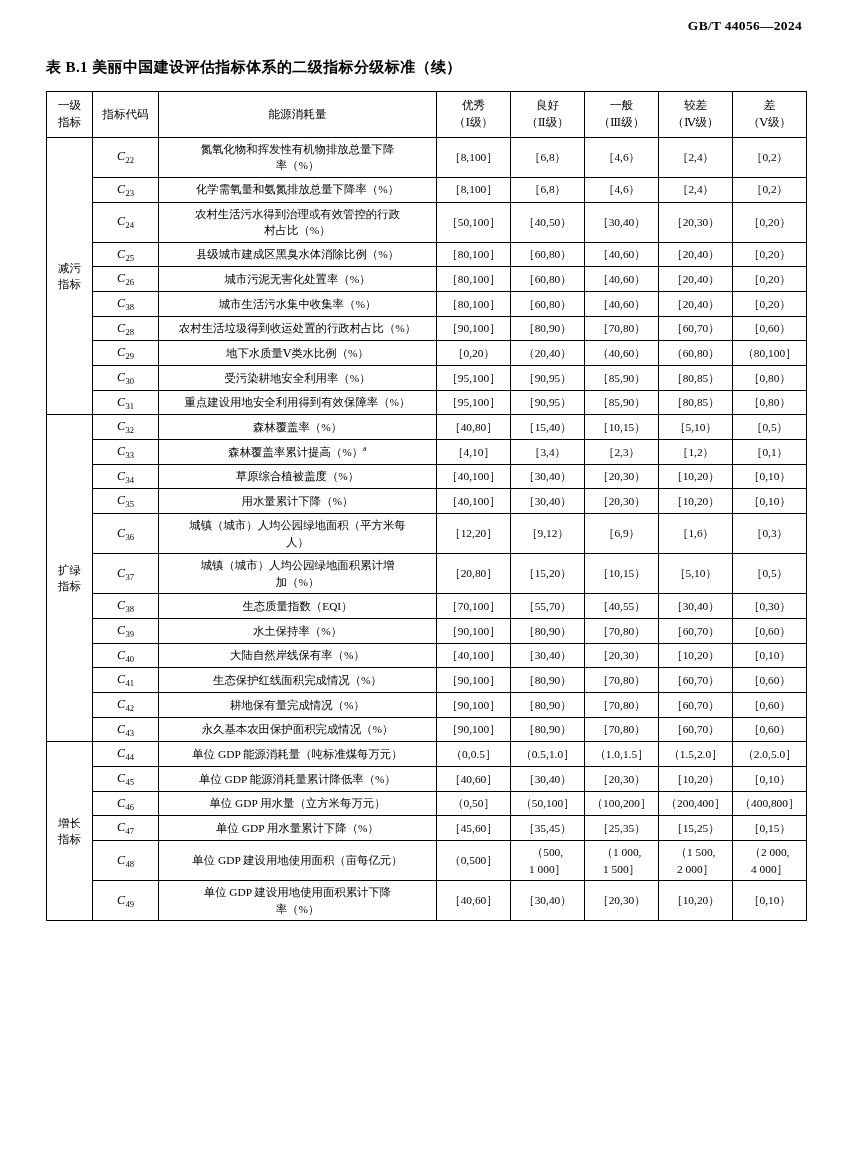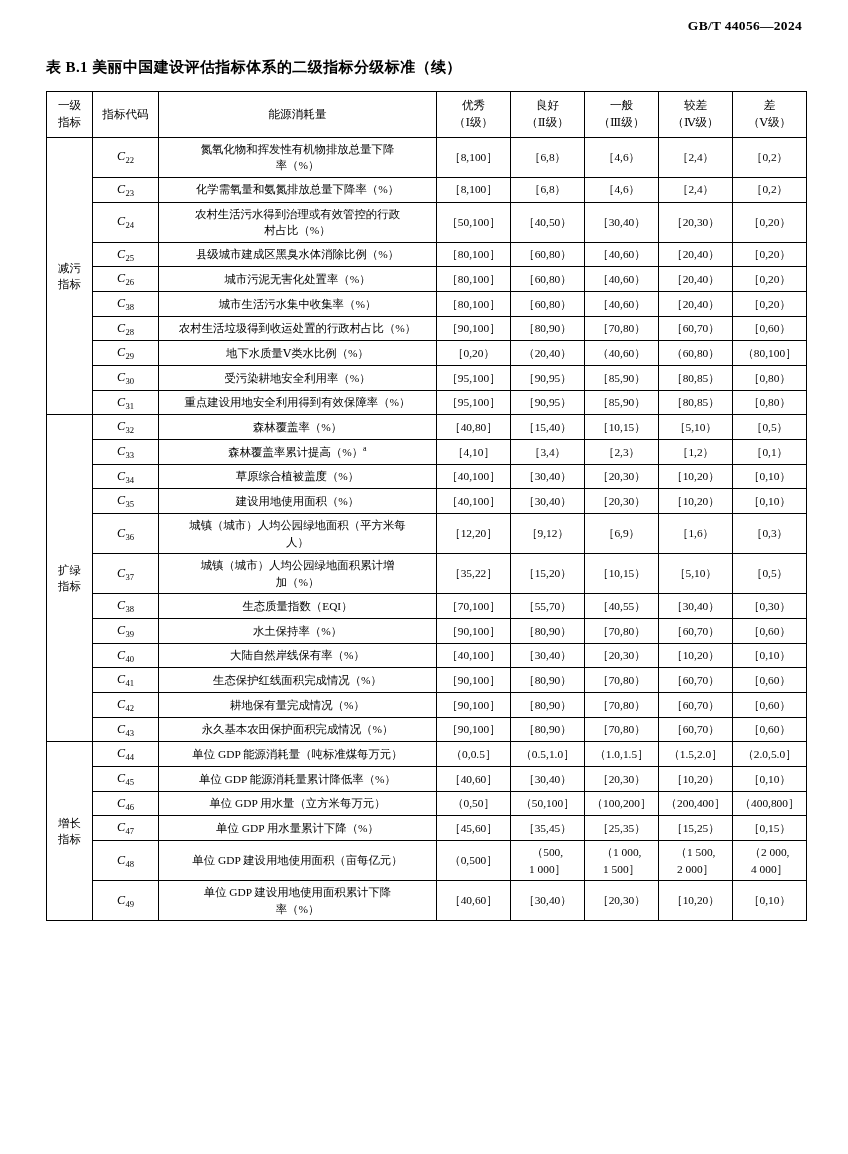--- a/index.html
+++ b/index.html
@@ -428,21 +428,21 @@
           <td class="val">
             <div>［10,20）</div>
           </td>
           <td class="val">
             <div>［0,10）</div>
           </td>
         </tr>
         <tr>
           <td><span class="code">C<sub>35</sub></span></td>
           <td class="name">
-            <div>建设用地使用面积（%）</div>
+            <div>用水量累计下降（%）</div>
           </td>
           <td class="val">
             <div>［40,100］</div>
           </td>
           <td class="val">
             <div>［30,40）</div>
           </td>
           <td class="val">
             <div>［20,30）</div>
           </td>
@@ -475,21 +475,21 @@
             <div>［0,3）</div>
           </td>
         </tr>
         <tr>
           <td><span class="code">C<sub>37</sub></span></td>
           <td class="name">
             <div>城镇（城市）人均公园绿地面积累计增</div>
             <div>加（%）</div>
           </td>
           <td class="val">
-            <div>［35,22］</div>
+            <div>［20,80］</div>
           </td>
           <td class="val">
             <div>［15,20）</div>
           </td>
           <td class="val">
             <div>［10,15）</div>
           </td>
           <td class="val">
             <div>［5,10）</div>
           </td>

